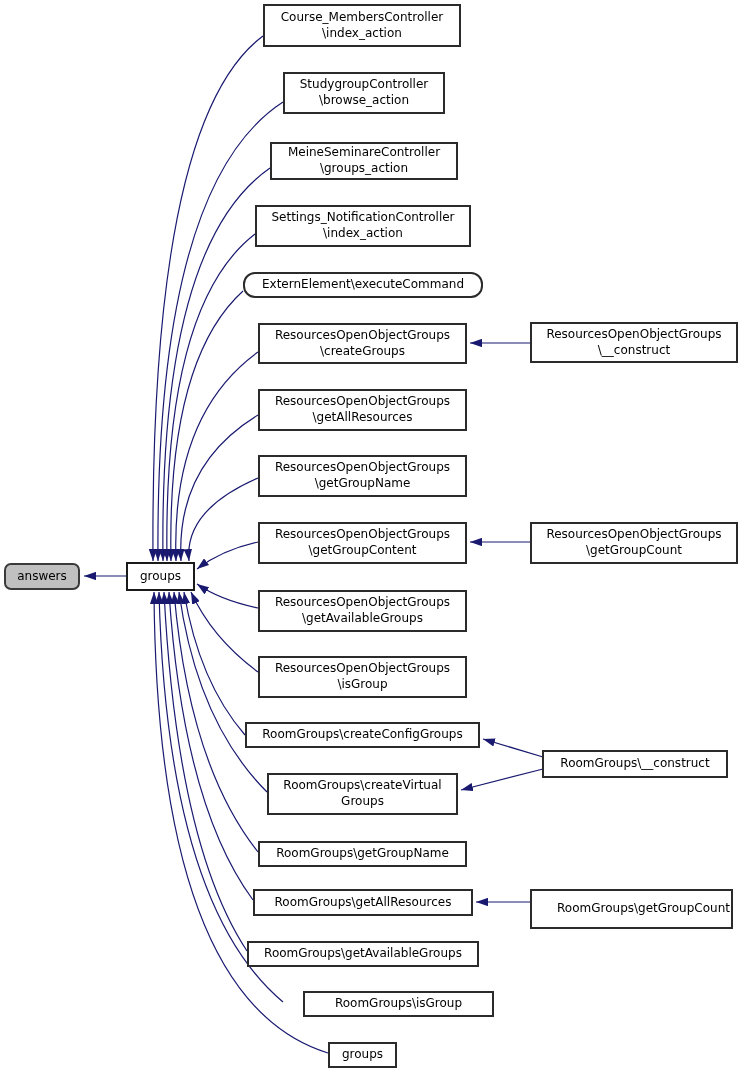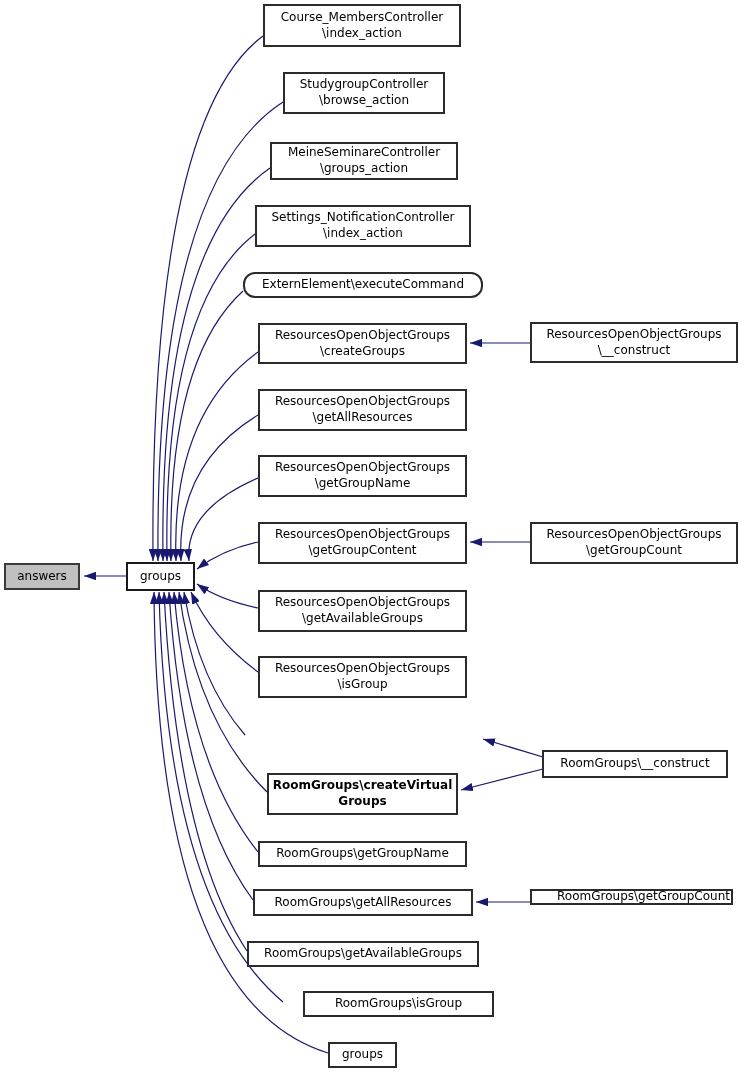--- a/index.html
+++ b/index.html
@@ -17,21 +17,21 @@
     display:flex;align-items:center;justify-content:center;
     text-align:center;
     background:#ffffff;
     border:2px solid #2b2b2b;
     color:#000000;
     font-size:12px;line-height:1.3;
     white-space:pre-line;
     cursor:pointer;
   }
   .node.hub{border-color:#1a1a1a;}
-  .node.highlight{background:#c0c0c0;border-color:#3a3a3a;cursor:default;}
+  .node.highlight{background:#c0c0c0;border-color:#3a3a3a;cursor:default;border-radius:7px;}
 </style>
 </head>
 <body>
 
 <div id="canvas">
 
   <svg id="edges" viewBox="0 0 744 1075" xmlns="http://www.w3.org/2000/svg">
     <defs>
       <marker id="arrow" viewBox="0 0 10 7" refX="10" refY="3.5" markerWidth="10" markerHeight="7" orient="auto">
         <path d="M0,0 L10,3.5 L0,7 z" fill="#191970"></path>
@@ -100,31 +100,32 @@
 
   <div class="node" style="left:530px;top:522px;width:208px;height:42px;">ResourcesOpenObjectGroups
 \getGroupCount</div>
 
   <div class="node" style="left:258px;top:590px;width:209px;height:42px;">ResourcesOpenObjectGroups
 \getAvailableGroups</div>
 
   <div class="node" style="left:258px;top:656px;width:209px;height:42px;">ResourcesOpenObjectGroups
 \isGroup</div>
 
+  <div class="node" style="left:245px;top:722px;width:235px;height:26px;">RoomGroups\createConfigGroups</div>
 
   <div class="node" style="left:542px;top:750px;width:186px;height:28px;">RoomGroups\__construct</div>
 
-  <div class="node" style="left:267px;top:773px;width:191px;height:42px;font-weight:bold;">RoomGroups\createVirtual
+  <div class="node" style="left:267px;top:773px;width:191px;height:42px;">RoomGroups\createVirtual
 Groups</div>
 
   <div class="node" style="left:258px;top:841px;width:209px;height:26px;">RoomGroups\getGroupName</div>
 
   <div class="node" style="left:253px;top:889px;width:220px;height:27px;">RoomGroups\getAllResources</div>
 
-  <div class="node" style="left:530px;top:889px;width:203px;height:16px;padding-left:24px;">RoomGroups\getGroupCount</div>
+  <div class="node" style="left:530px;top:889px;width:203px;height:40px;padding-left:24px;">RoomGroups\getGroupCount</div>
 
   <div class="node" style="left:247px;top:941px;width:232px;height:26px;">RoomGroups\getAvailableGroups</div>
 
   <div class="node" style="left:283px;top:991px;width:191px;height:26px;margin-left:20px;">RoomGroups\isGroup</div>
 
   <div class="node" style="left:328px;top:1042px;width:69px;height:26px;">groups</div>
 
 </div>
 
 </body></html>

